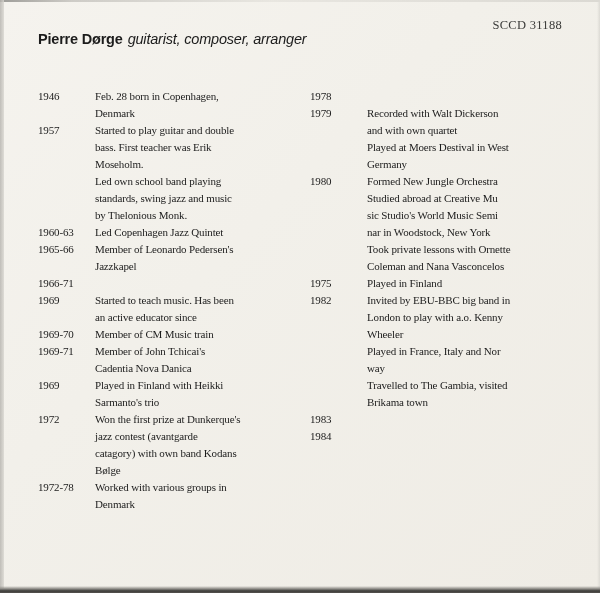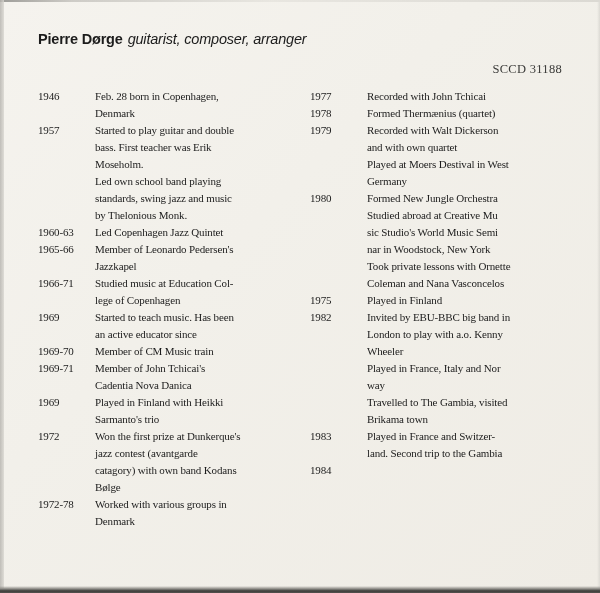--- a/index.html
+++ b/index.html
@@ -36,21 +36,20 @@
     background: linear-gradient(to bottom, rgba(240,238,232,0), #8f8d88 40%, #3d3d3a 70%, #55534f);
   }
   .catalog {
     position: absolute;
     top: 18px;
     right: 38px;
     font-family: "Liberation Serif", serif;
     font-size: 12.5px;
     letter-spacing: 0.3px;
     color: #3a3a38;
-    margin-top: 44px;
   }
   .header {
     position: absolute;
     left: 38px;
     top: 31px;
     font-size: 14.5px;
     letter-spacing: -0.2px;
     white-space: nowrap;
   }
   .header .name { font-weight: bold; }
@@ -109,22 +108,20 @@
       </div>
 
       <div class="entry">
         <div class="year">1965-66</div>
         <div class="text">Member of Leonardo Pedersen's
 Jazzkapel</div>
       </div>
 
       <div class="entry">
         <div class="year">1966-71</div>
-        <div class="text">Studied music at Education Col-
-lege of Copenhagen</div>
       </div>
 
       <div class="entry">
         <div class="year">1969</div>
         <div class="text">Started to teach music. Has been
 an active educator since</div>
       </div>
 
       <div class="entry">
         <div class="year">1969-70</div>
@@ -153,28 +150,23 @@
 
       <div class="entry">
         <div class="year">1972-78</div>
         <div class="text">Worked with various groups in
 Denmark</div>
       </div>
     </div>
 
   <div class="col col-right">
 
-      <div class="entry">
-        <div class="year">1977</div>
-        <div class="text">Recorded with John Tchicai</div>
-      </div>
 
       <div class="entry">
         <div class="year">1978</div>
-        <div class="text">Formed Thermænius (quartet)</div>
       </div>
 
       <div class="entry">
         <div class="year">1979</div>
         <div class="text">Recorded with Walt Dickerson
 and with own quartet
 Played at Moers Destival in West
 Germany</div>
       </div>
 
@@ -199,22 +191,20 @@
 London to play with a.o. Kenny
 Wheeler
 Played in France, Italy and Nor
 way
 Travelled to The Gambia, visited
 Brikama town</div>
       </div>
 
       <div class="entry">
         <div class="year">1983</div>
-        <div class="text">Played in France and Switzer-
-land. Second trip to the Gambia</div>
       </div>
 
       <div class="entry">
         <div class="year">1984</div>
       </div>
     </div>
 
 </div>
 
 </body></html>

